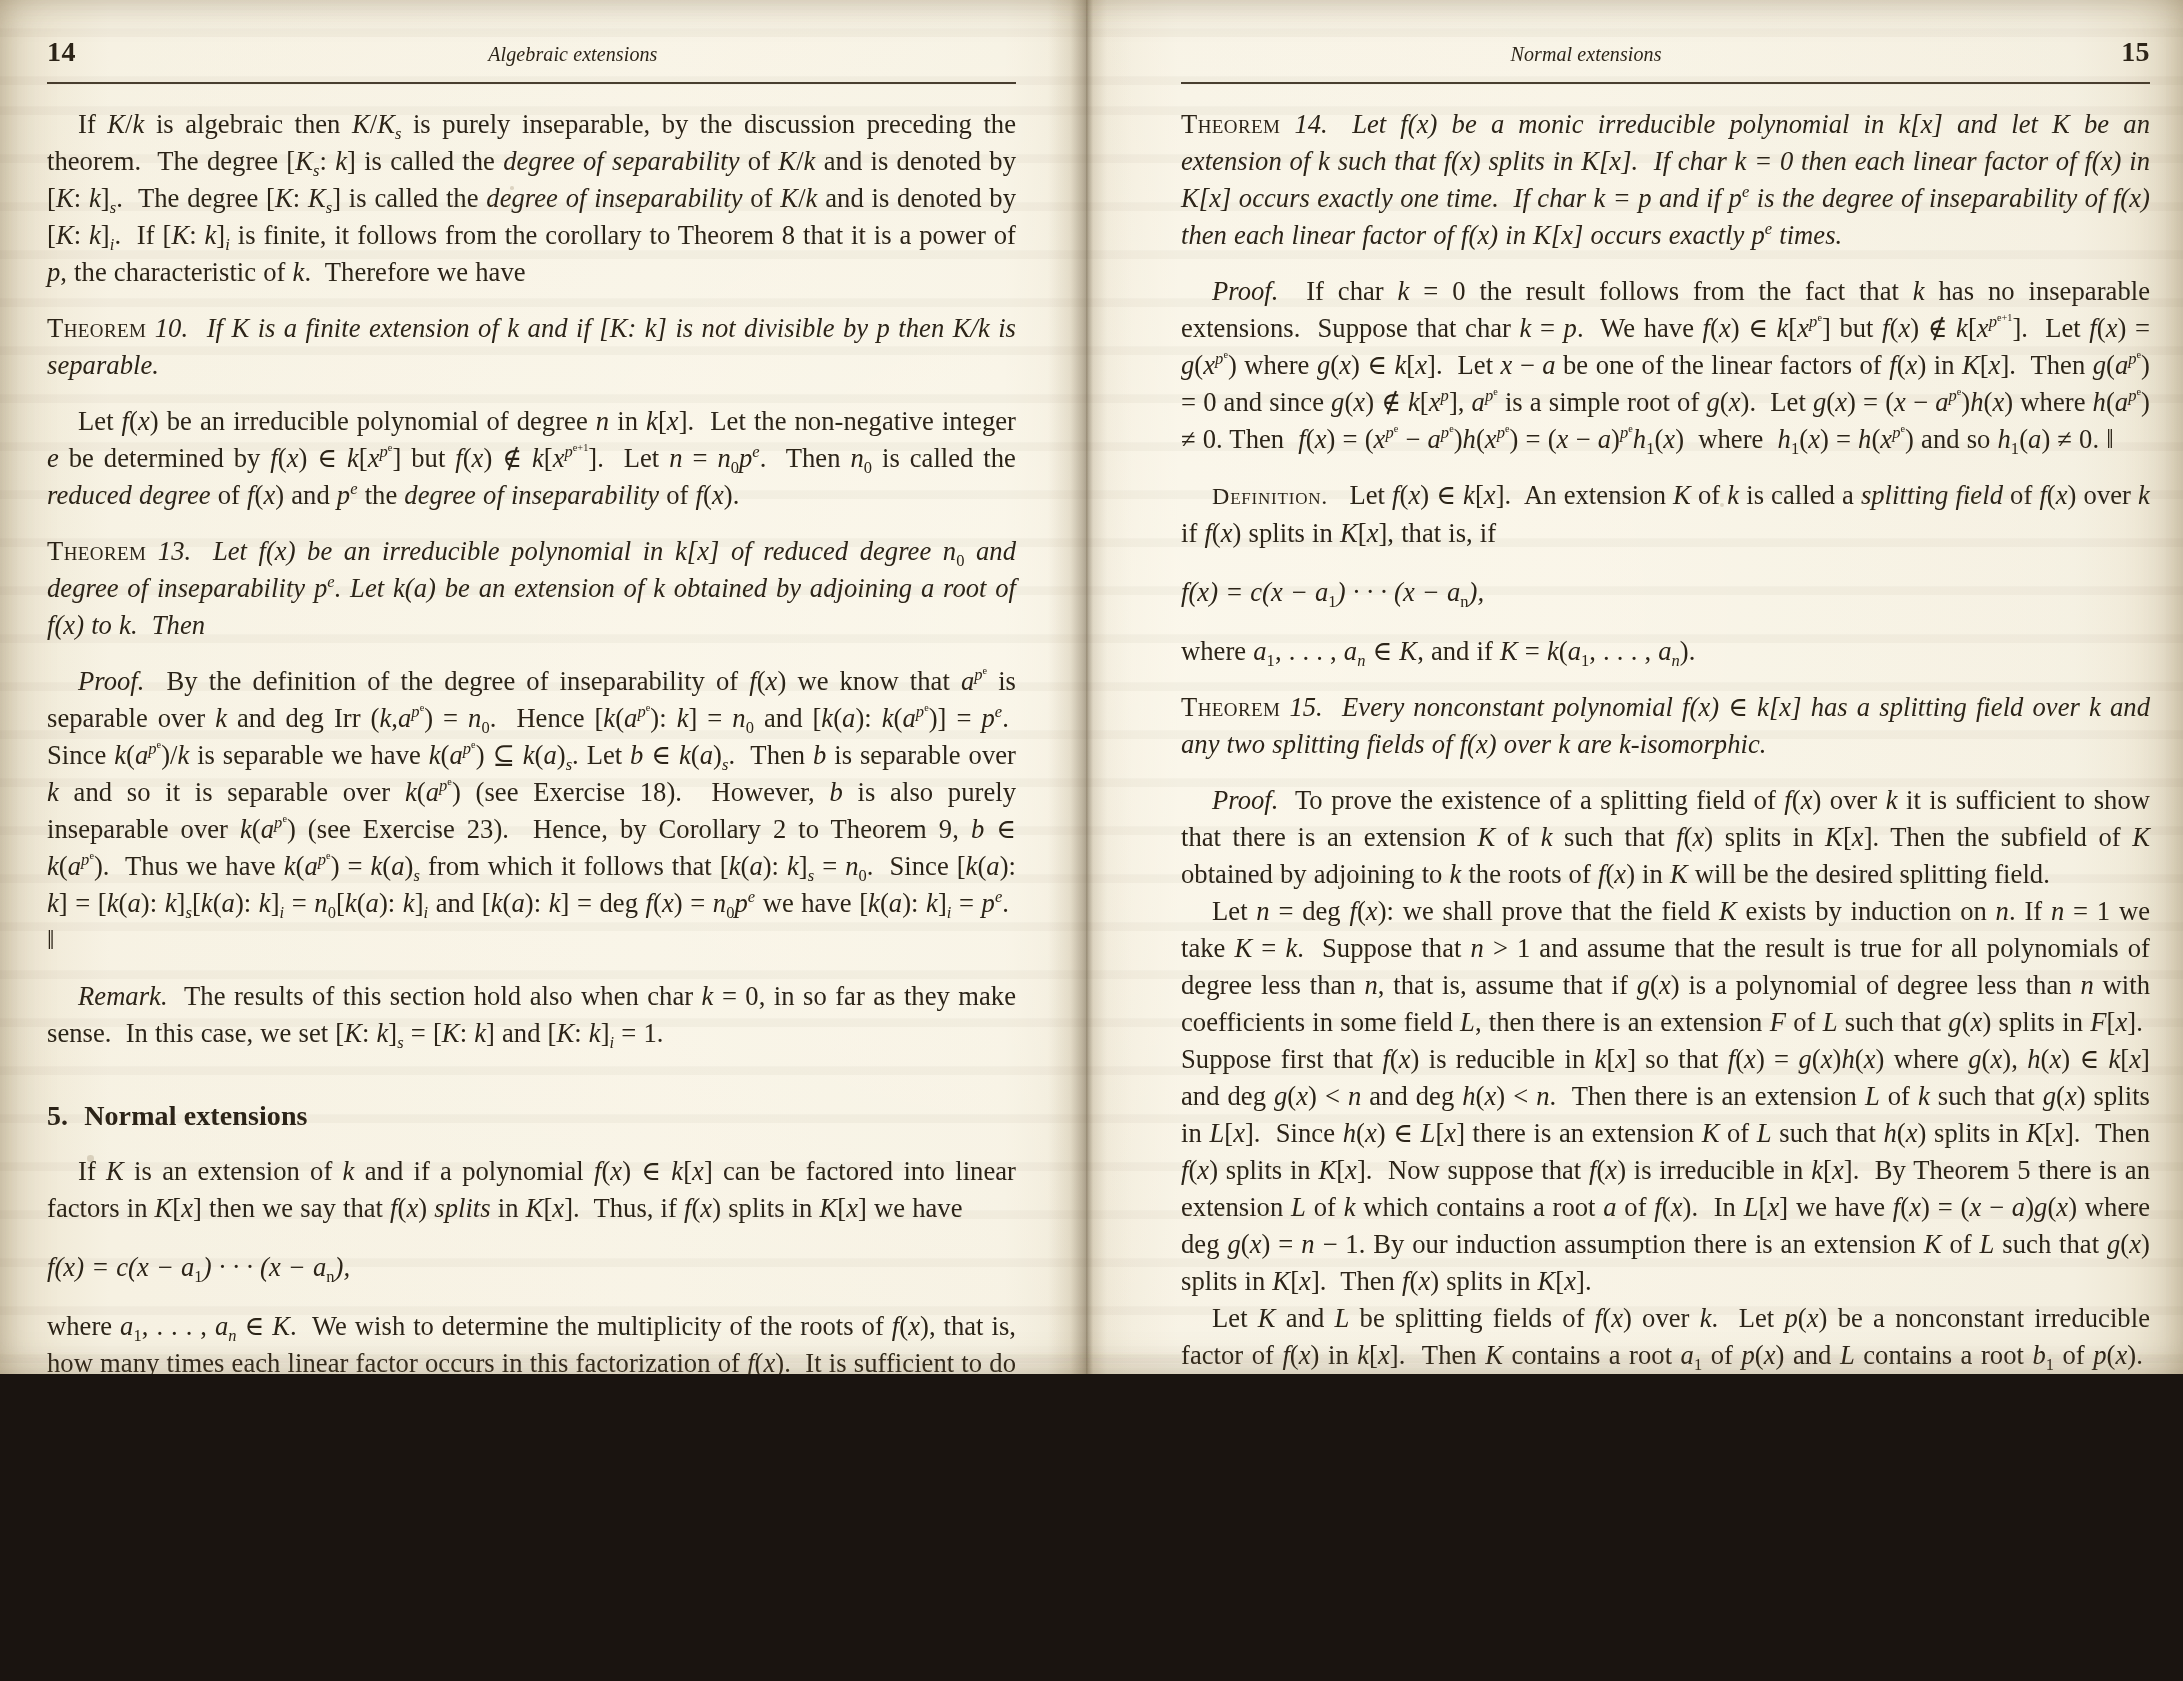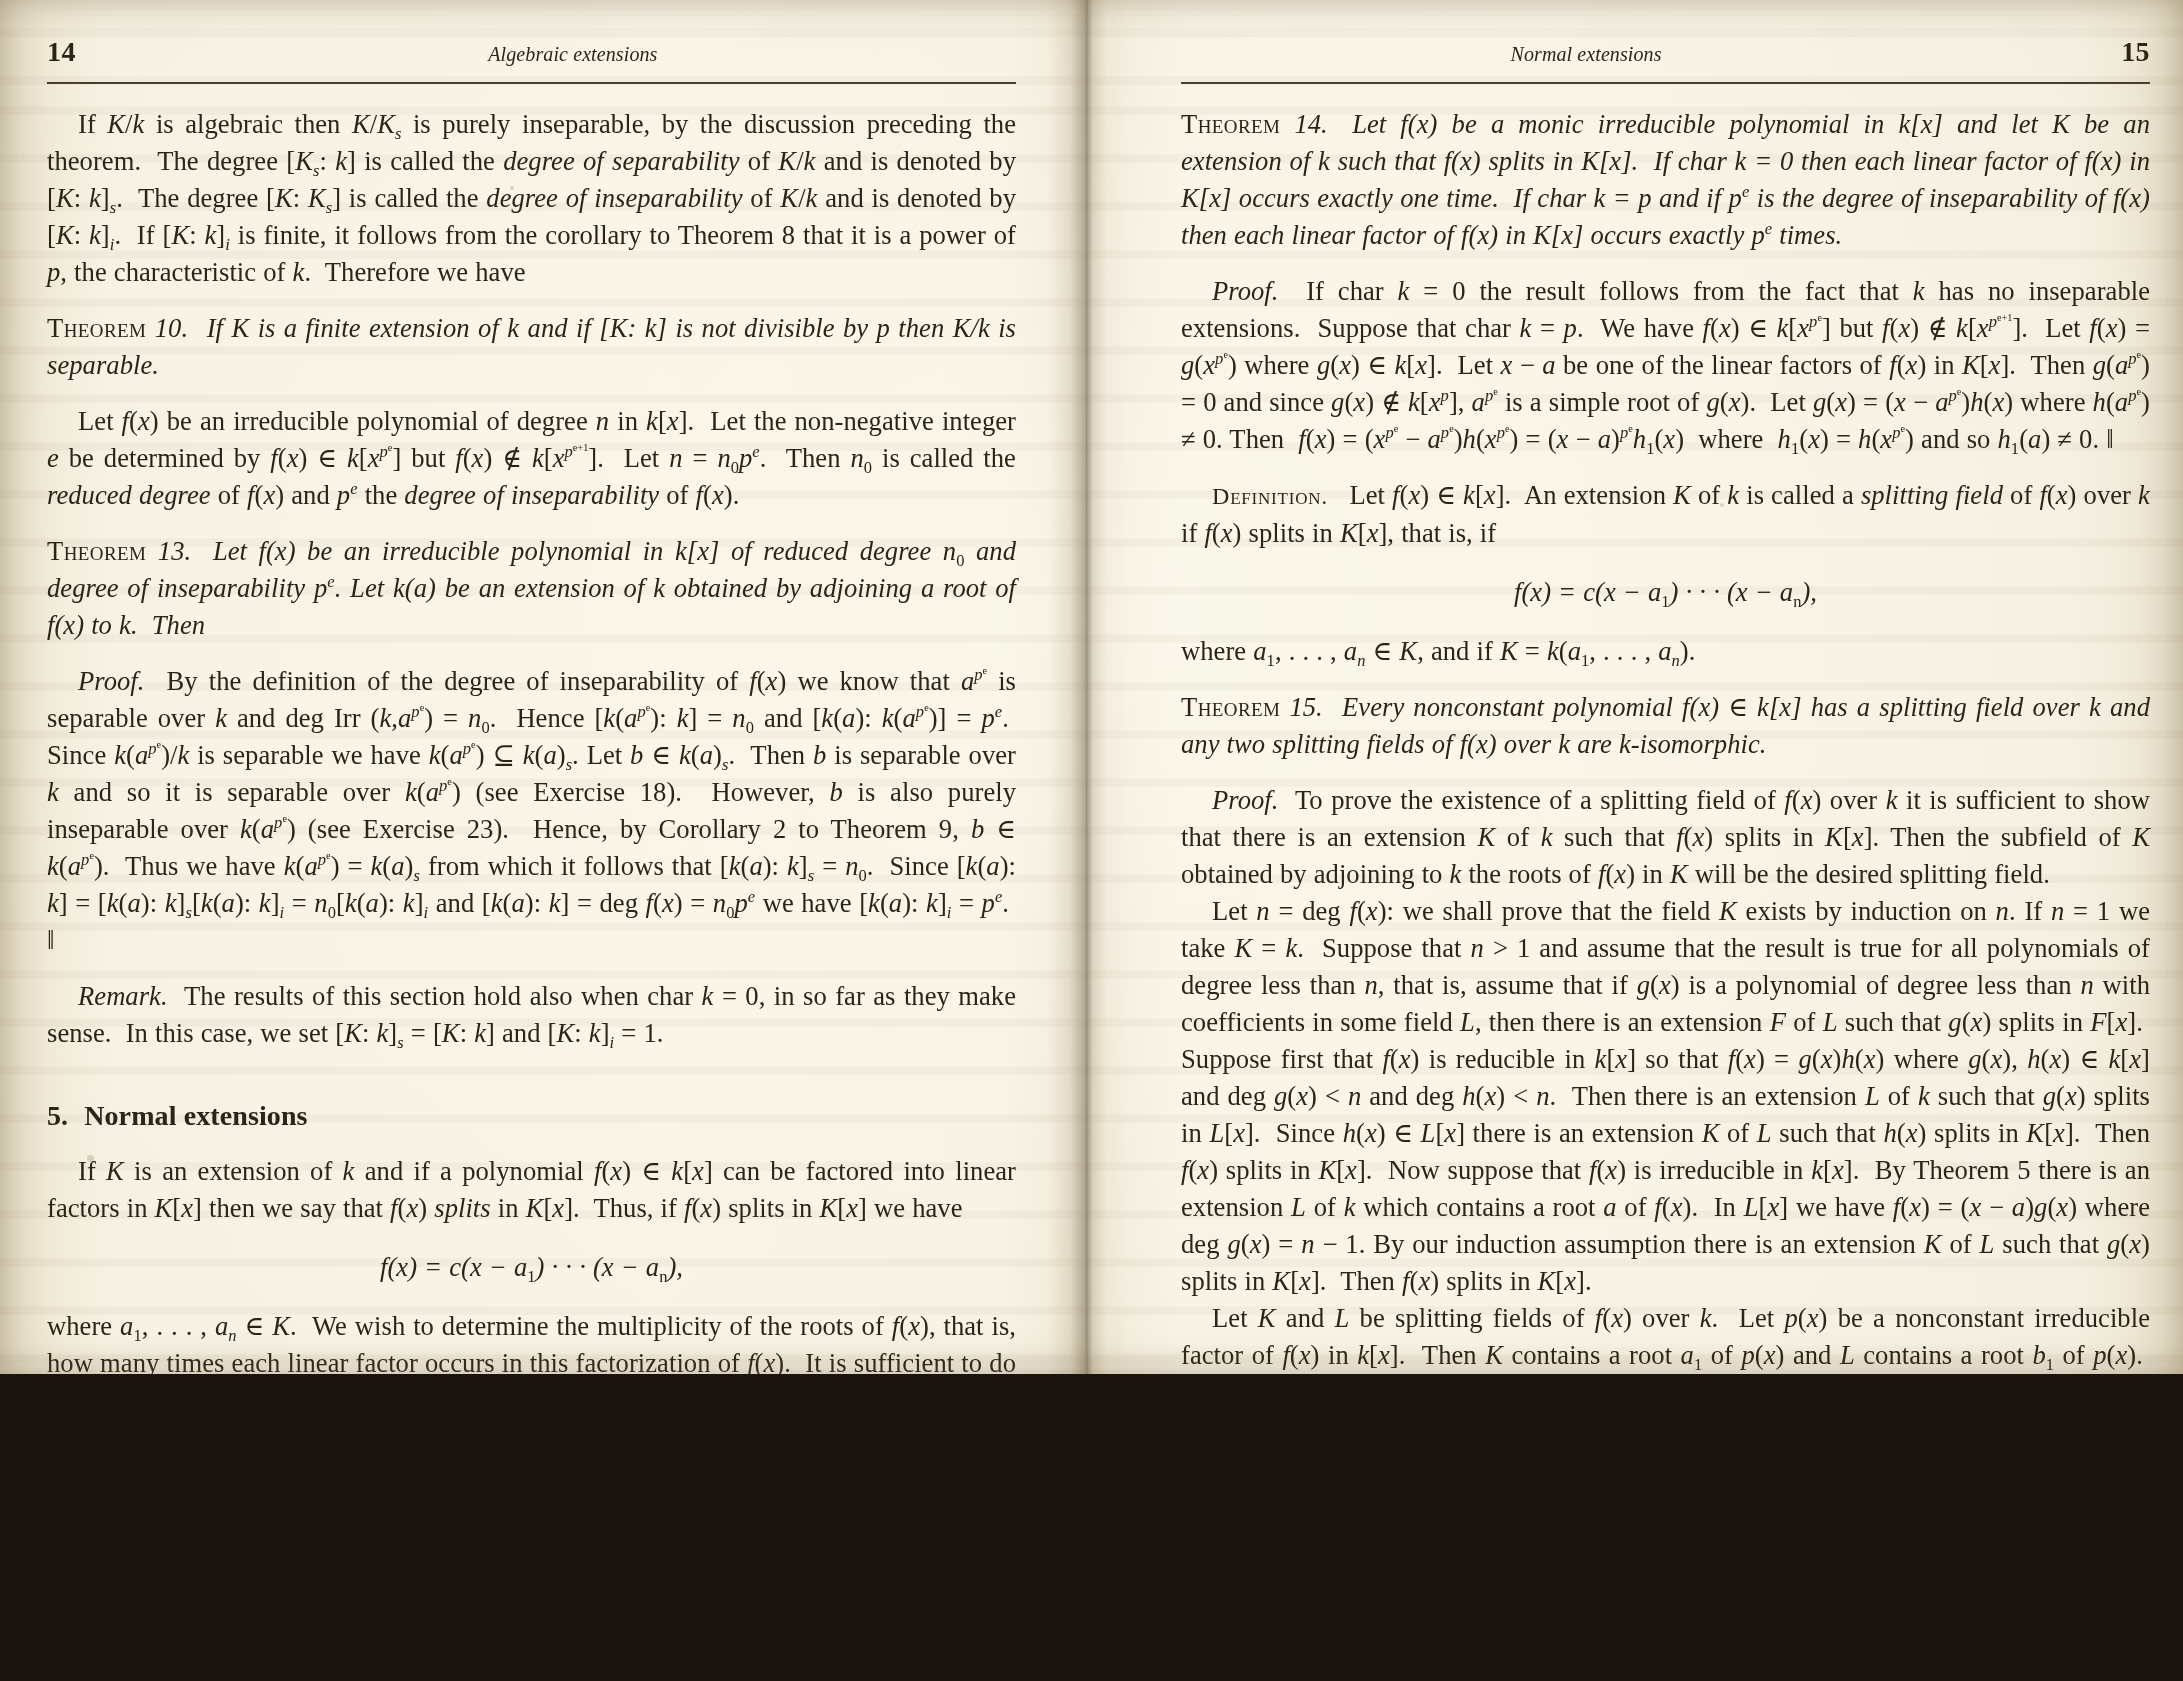--- a/index.html
+++ b/index.html
@@ -168,21 +168,21 @@
   .defn .lbl {
     font-variant: small-caps;
     font-style: normal;
     font-size: 24px;
     letter-spacing: 0.8px;
   }
 
   .proof-lead { font-style: italic; }
 
   .disp {
-    text-align: center;
+    text-align: left;
     text-indent: 0;
     margin: 22px 0 22px 0;
     font-style: italic;
   }
   .disp-pair span.eqgap { display: inline-block; width: 70px; }
 
   .para-gap { margin-top: 19px; }
 
   .sec-head {
     font-weight: bold;

